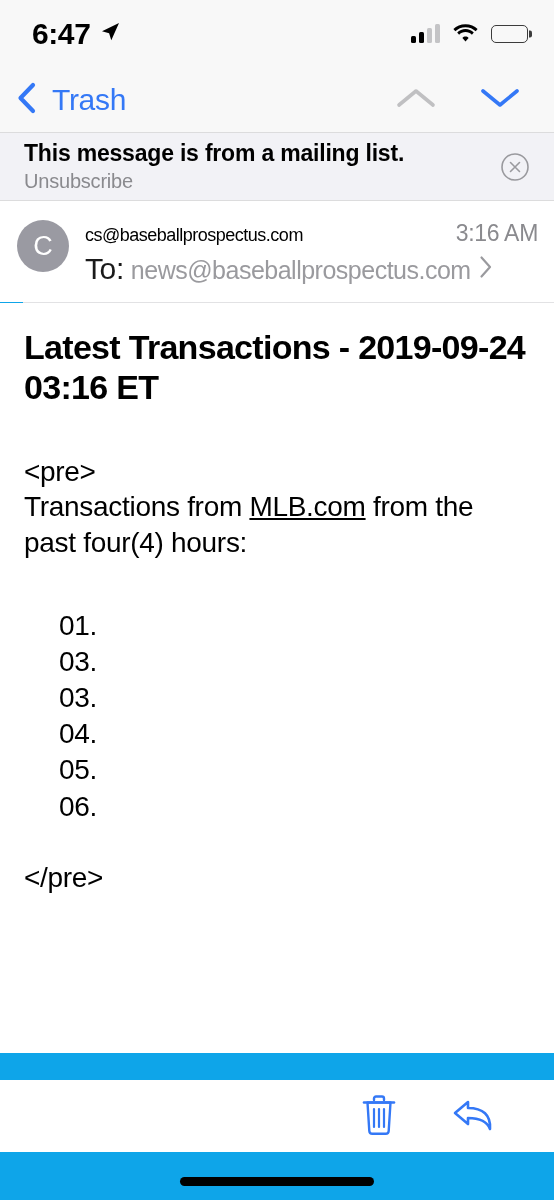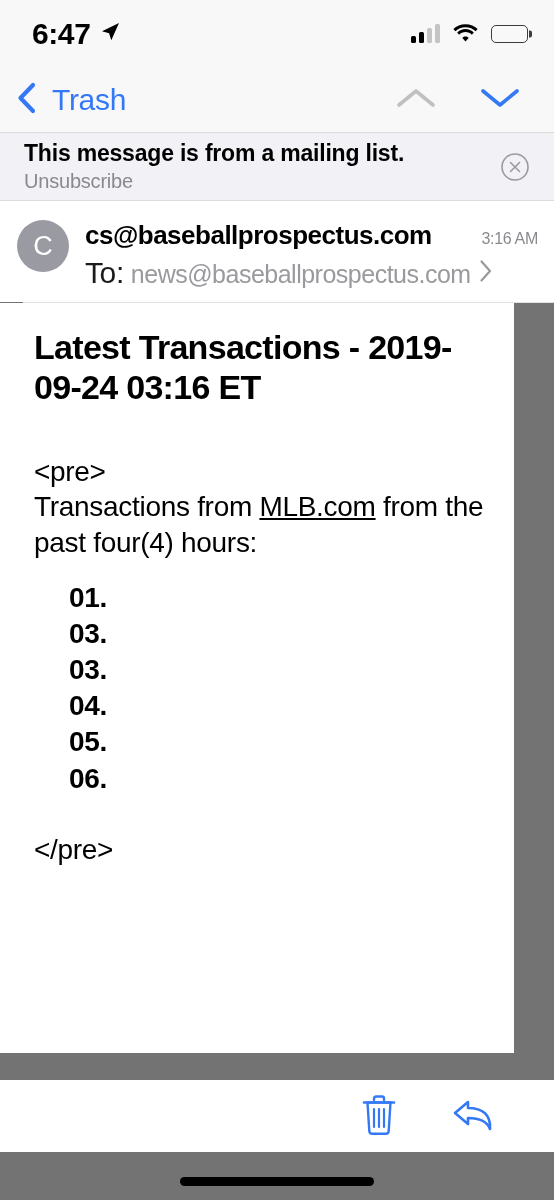--- a/index.html
+++ b/index.html
@@ -3,21 +3,21 @@
 <meta charset="utf-8">
 <style>
   * { margin:0; padding:0; box-sizing:border-box; }
   html, body {
     width:554px; height:1200px;
     background:#ffffff;
     font-family:"Liberation Sans", sans-serif;
     -webkit-font-smoothing:antialiased;
     overflow:hidden;
   }
-  .phone { position:relative; width:554px; height:1200px; background:#737373; }
+  .phone { position:relative; width:554px; height:1200px; background:#0ea5e9; }
 
   
   .statusbar {
     position:absolute; top:0; left:0; width:554px; height:68px;
     background:#f8f8f8;
     display:flex; align-items:center; justify-content:space-between;
     padding:0 26px 0 32px;
   }
   .status-left { display:flex; align-items:center; gap:9px; }
   .status-time { font-size:30px; font-weight:600; color:#000; letter-spacing:-0.4px; }
@@ -73,50 +73,50 @@
   }
   .avatar {
     width:52px; height:52px; border-radius:50%;
     background:#9a9aa2; color:#fff;
     display:flex; align-items:center; justify-content:center;
     font-size:27px; font-weight:400; flex:0 0 auto;
   }
   .sender-block { margin-left:16px; flex:1 1 auto; min-width:0; }
   .sender-row1 { display:flex; align-items:baseline; justify-content:space-between; }
   .sender-name {
-    font-size:26px; font-weight:bold; color:#000;
+    font-size:18px; font-weight:normal; color:#000;
     letter-spacing:-0.5px; white-space:nowrap;
   }
-  .sender-time { font-size:16px; color:#8a8a8e; letter-spacing:-0.3px; white-space:nowrap; }
+  .sender-time { font-size:23px; color:#8a8a8e; letter-spacing:-0.3px; white-space:nowrap; }
   .sender-row2 { display:flex; align-items:baseline; margin-top:5px; }
   .to-label { font-size:30px; color:#1a1a1a; letter-spacing:-0.4px; }
   .to-addr { font-size:25px; color:#9a9a9e; letter-spacing:-0.5px; margin-left:7px; white-space:nowrap;text-align:center; }
   .to-chev { margin-left:8px; display:flex; align-items:center; }
 
   .header-rule {
     position:absolute; top:302px; left:23px; width:531px; height:1px;
     background:#e2e2e4;
   }
 
   
   .body {
-    position:absolute; top:303px; left:0; width:514px; height:750px;
-    background:#fff; padding:24px 24px 0 34px;
+    position:absolute; top:303px; left:0; width:554px; height:750px;
+    background:#fff; padding:24px 24px 0 24px;
   }
   .subject {
     font-size:34px; font-weight:bold; color:#000;
     line-height:1.18; letter-spacing:-0.7px;
   }
   .body-text { margin-top:47px; }
   .body-line {
     font-size:28px; color:#000; line-height:1.26; letter-spacing:-0.3px;
   }
   .body-para { font-size:28px; color:#000; line-height:1.26; letter-spacing:-0.3px; }
   .inline-link { color:#000; text-decoration:underline; cursor:pointer; }
-  .tx-list { margin-top:20px; padding-left:35px;font-weight:bold; }
+  .tx-list { margin-top:48px; padding-left:35px; }
   .tx-item { font-size:28px; color:#000; line-height:1.29; letter-spacing:-0.3px; }
   .body-close { margin-top:37px; font-size:28px; color:#000; letter-spacing:-0.3px; }
 
   
   .toolbar {
     position:absolute; bottom:48px; left:0; width:554px; height:72px;
     background:#fff; display:flex; align-items:center;
     justify-content:flex-end; gap:54px; padding-right:58px;
   }
   .tb-btn { cursor:pointer; display:flex; align-items:center; justify-content:center; }

